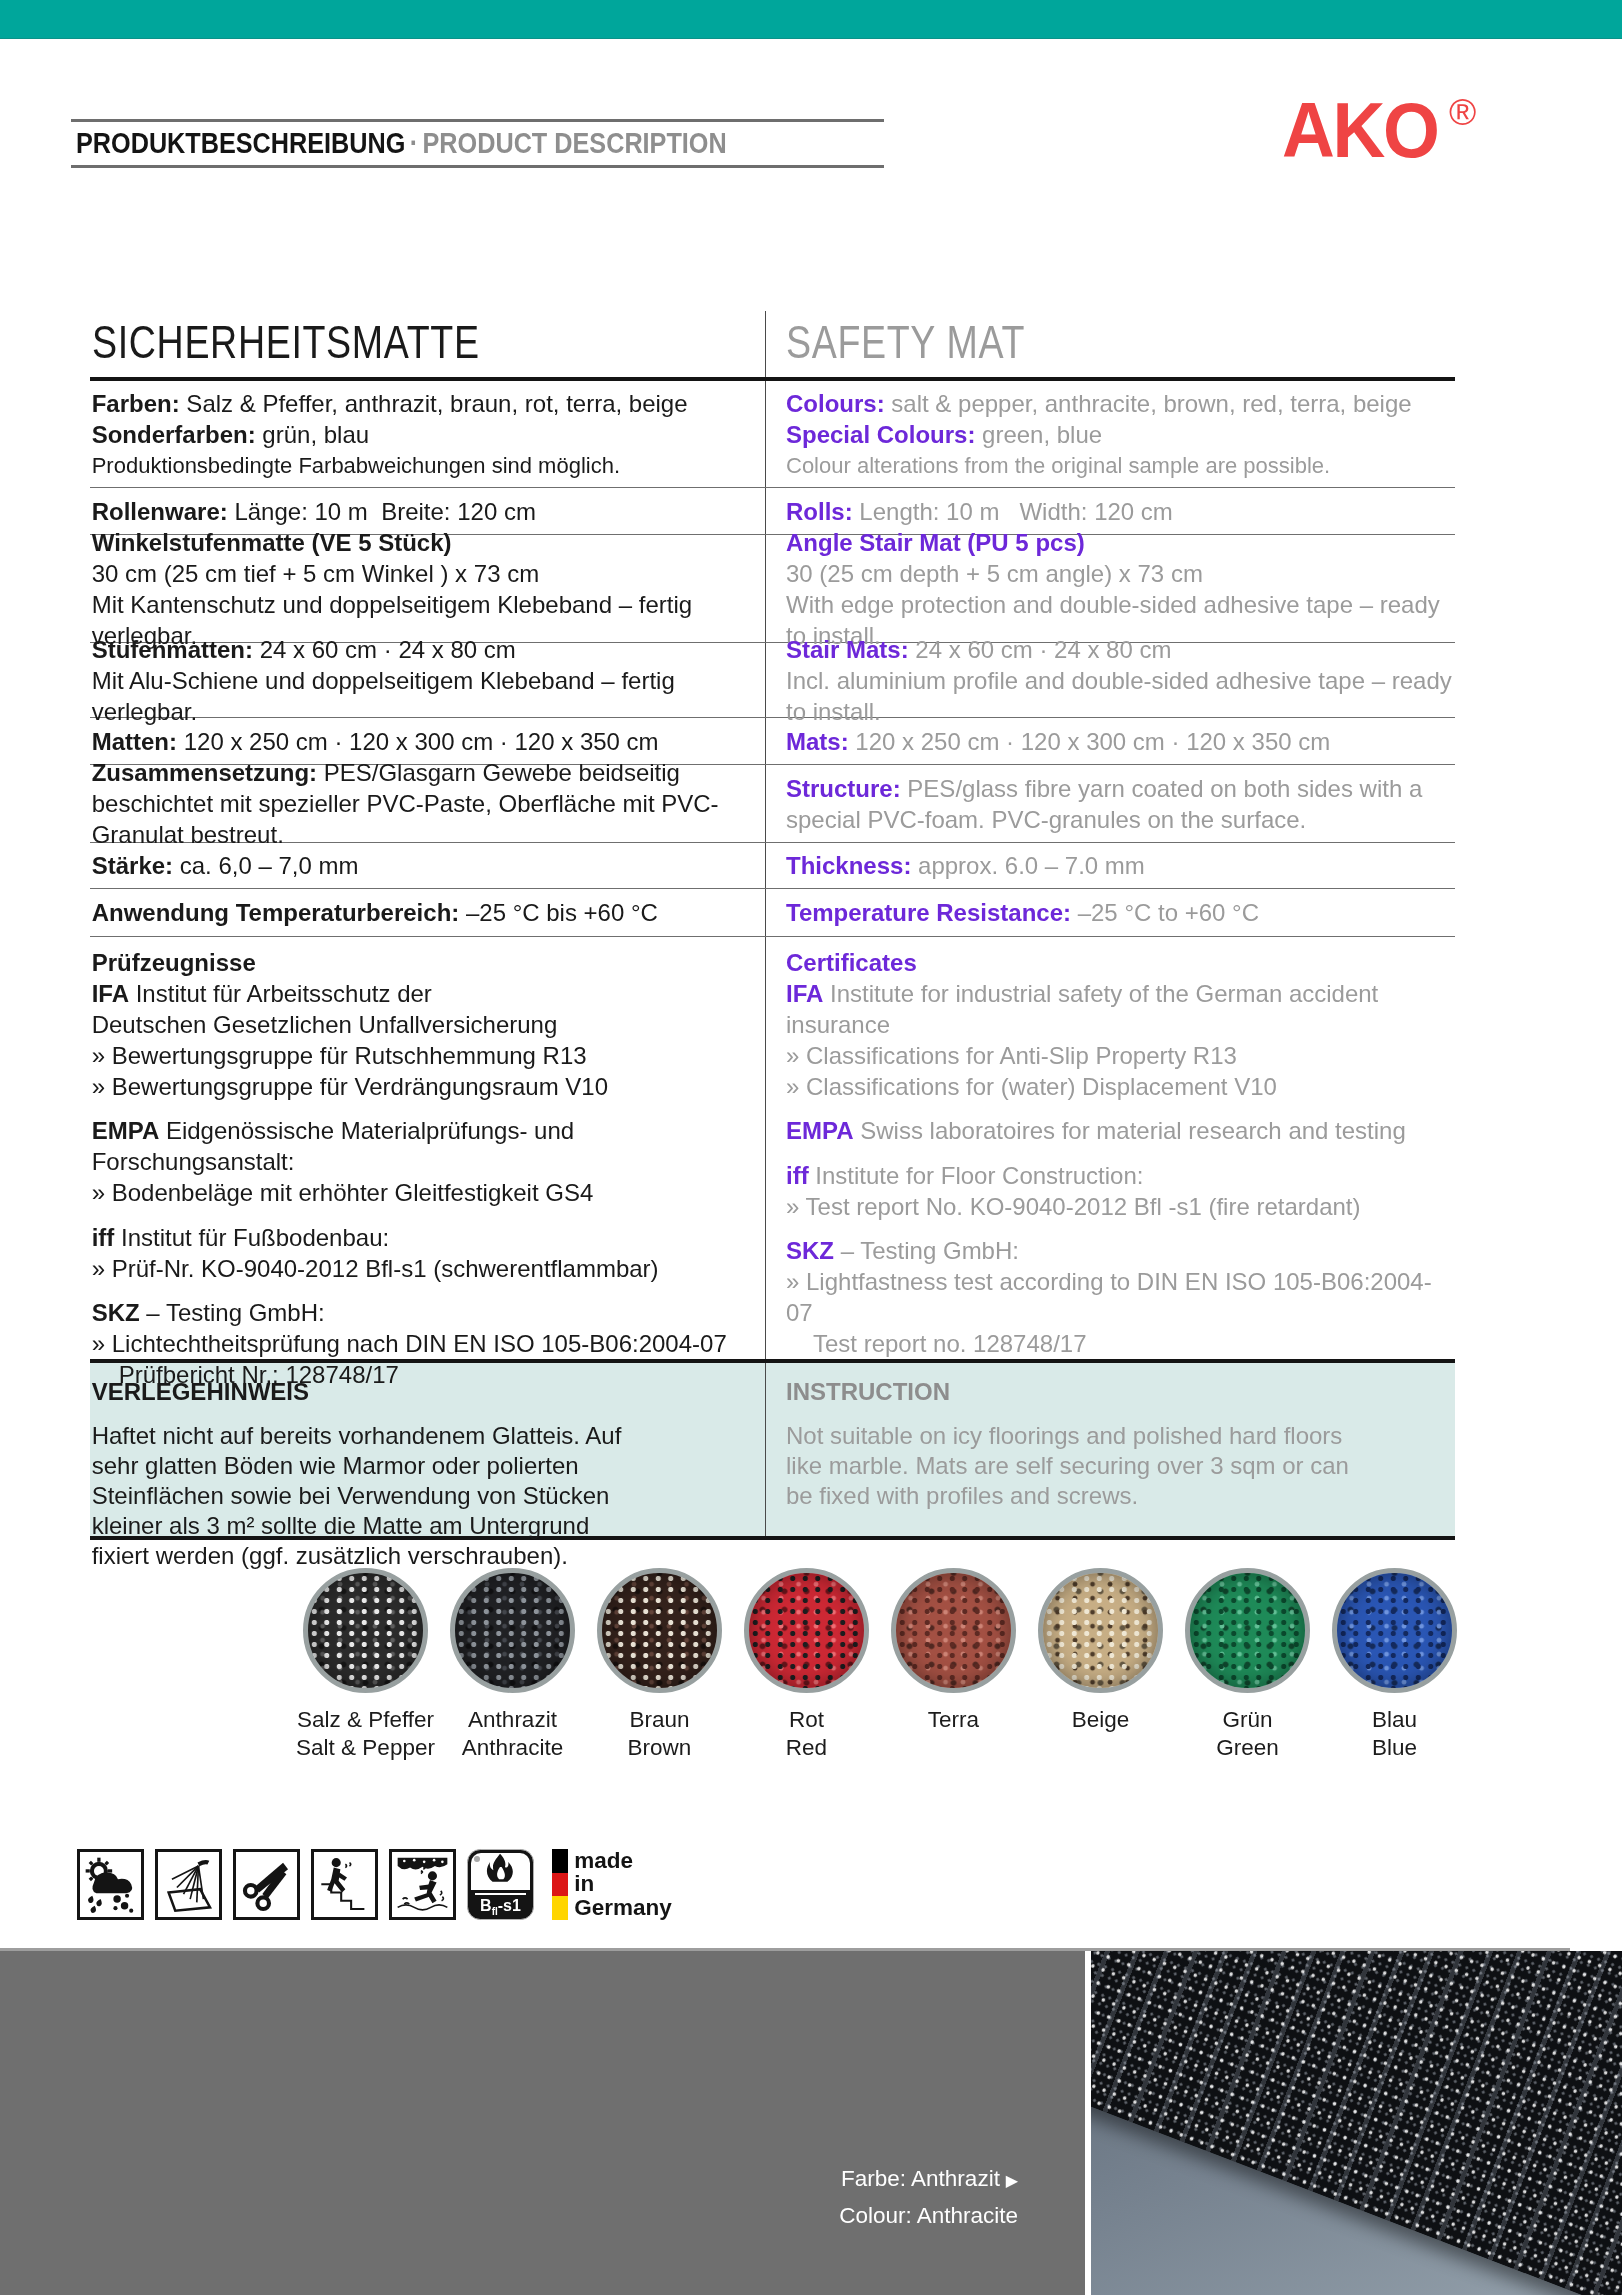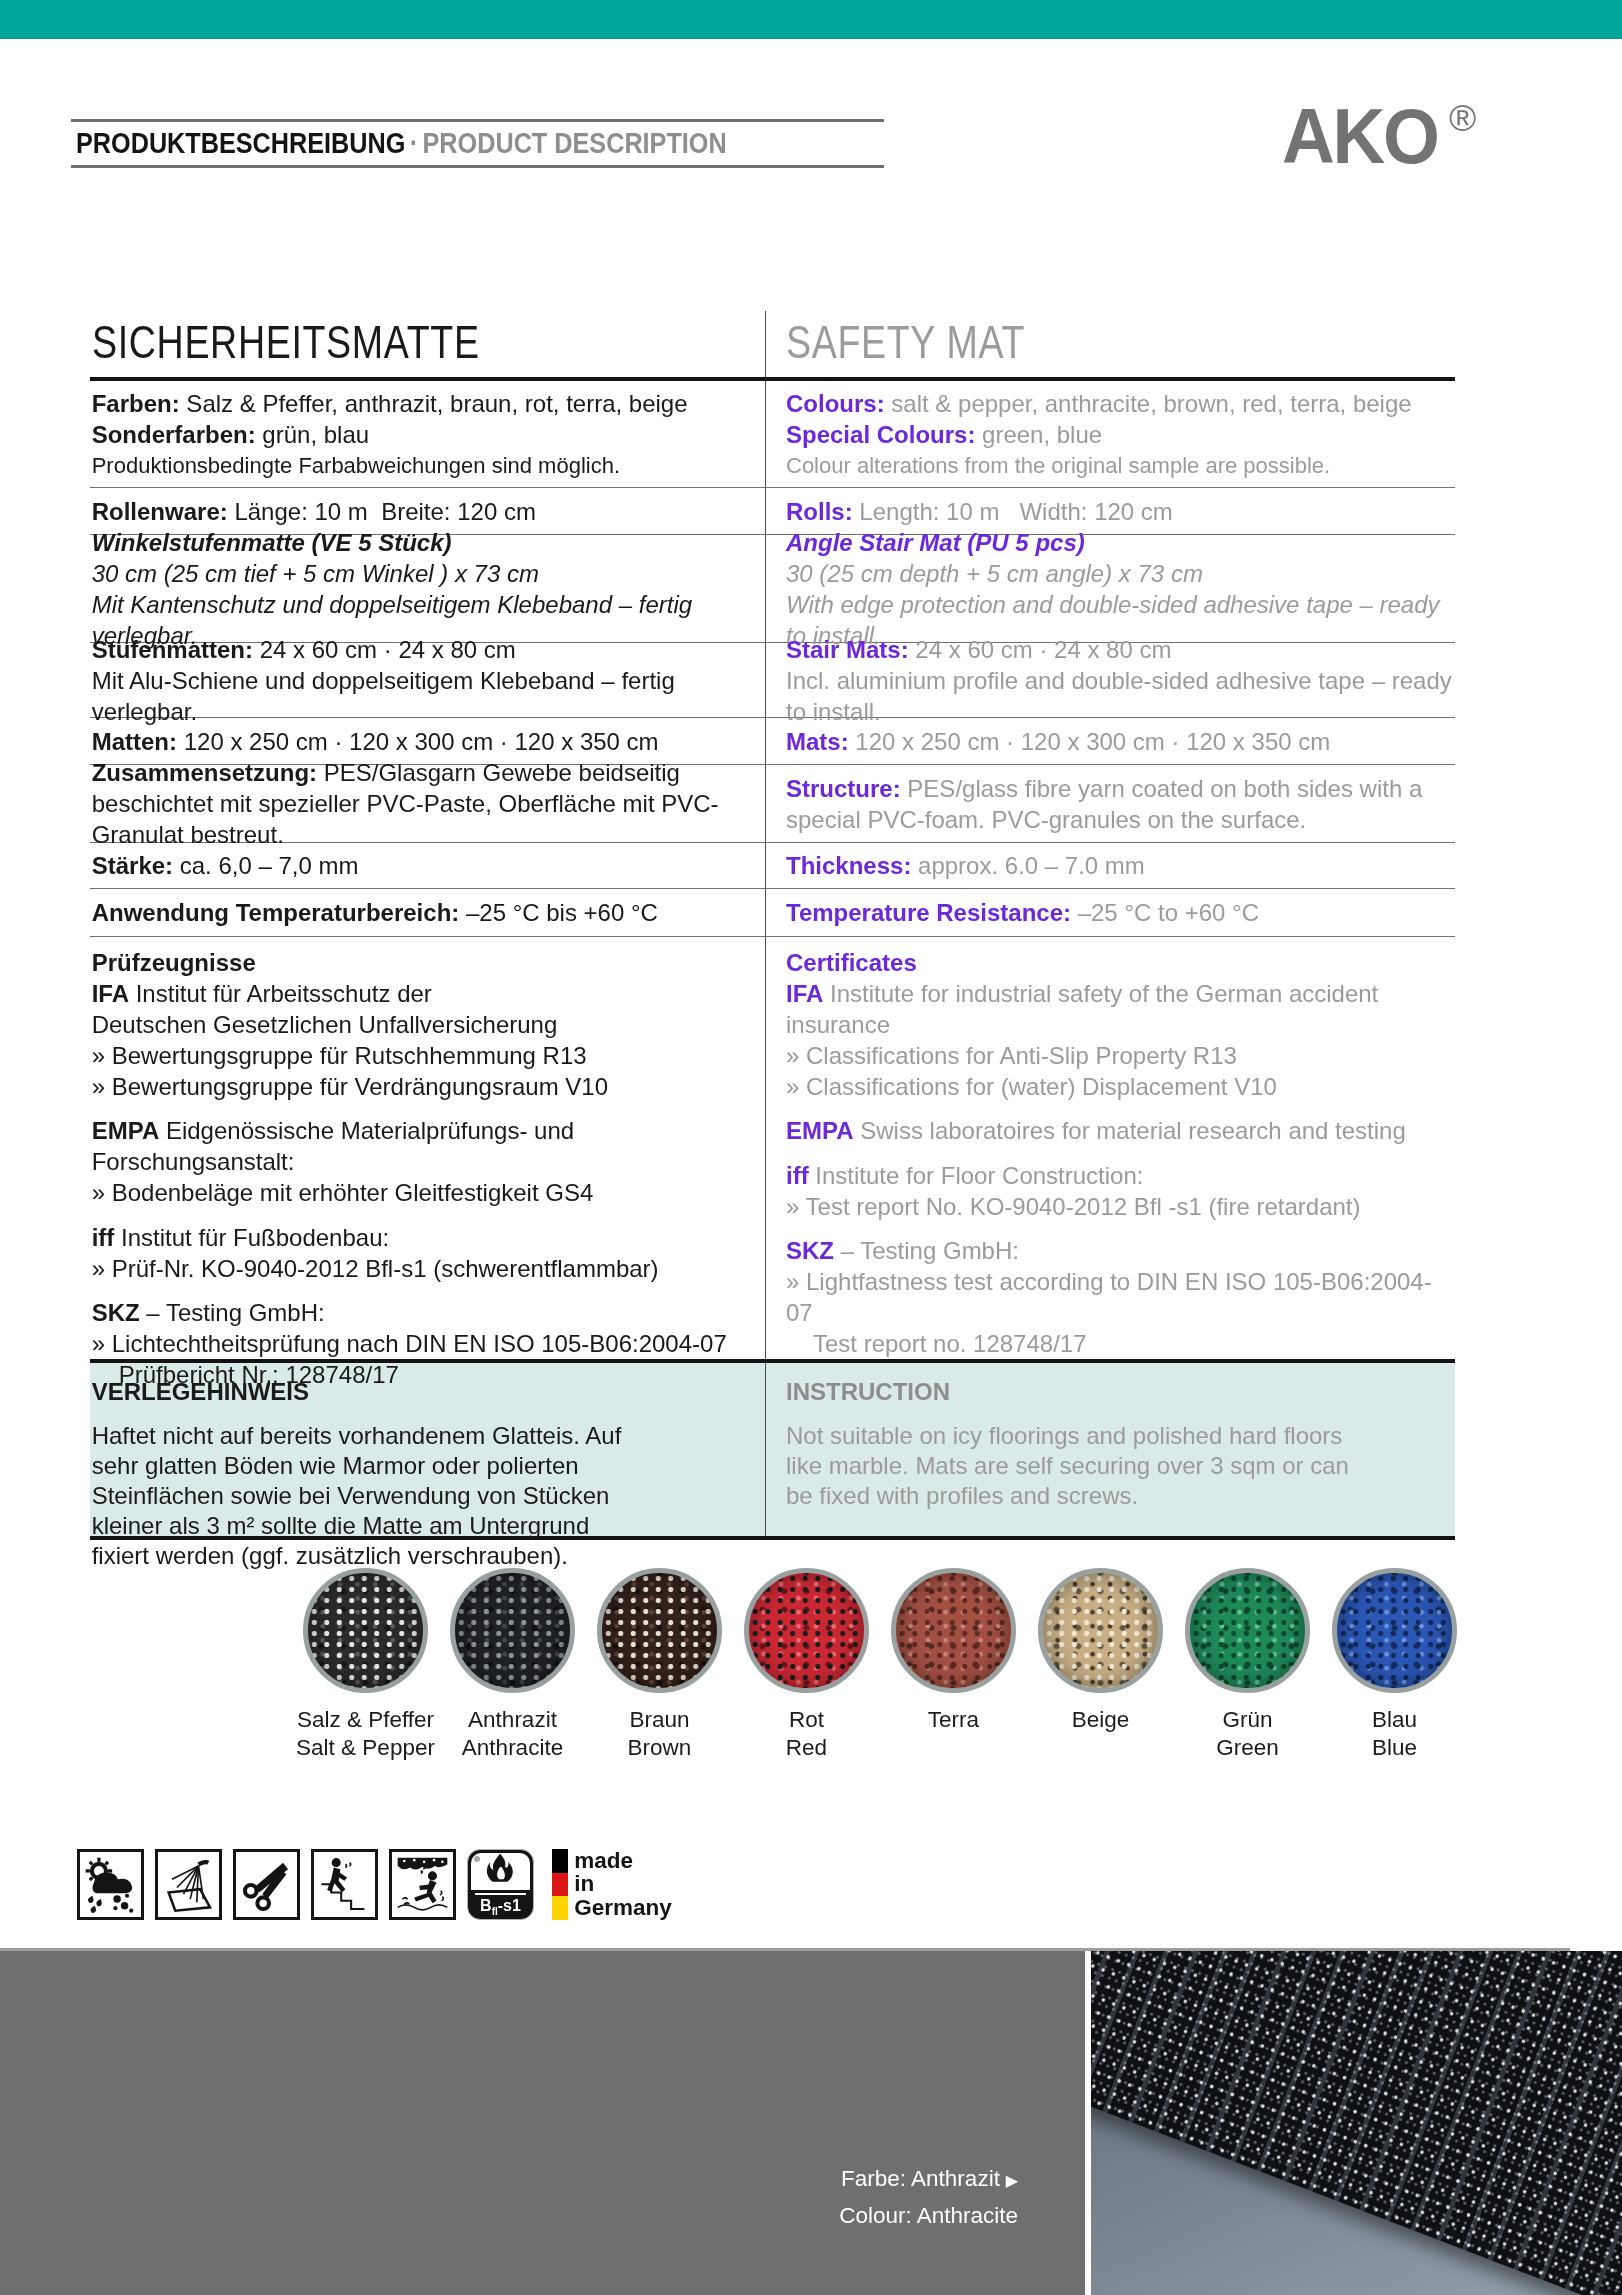--- a/index.html
+++ b/index.html
@@ -15,21 +15,21 @@
     position:absolute; left:71px; top:119px; width:813px;
     border-top:3.3px solid #6e6e6e; border-bottom:3.3px solid #6e6e6e;
     padding:5px 5px; box-sizing:border-box; white-space:nowrap;
   }
   .header-title { display:inline-block; transform:scaleX(0.87); transform-origin:left center;
     font-size:29px; font-weight:bold; letter-spacing:0px; color:#141414; white-space:nowrap; }
   .header-title .sep { color:#8e8e8e; font-weight:bold; padding:0 5px; }
   .header-title .en { color:#8e8e8e; }
 
   
-  .logo { position:absolute; left:1282px; top:98px; color:#737373; }
+  .logo { position:absolute; left:1282px; top:92px; color:#ef4444; }
   .logo .ako { font-size:77px; font-weight:bold; letter-spacing:-2.5px; display:inline-block; transform:scaleX(0.95); transform-origin:left center; line-height:77px; }
   .logo .reg { font-size:37px; vertical-align:32px; margin-left:3.3px; }
 
   
   .tbl { position:absolute; left:90px; top:311px; width:1365px; }
   .t-row { display:flex; border-bottom:1.7px solid #6f6f6f; box-sizing:border-box; }
   .t-row.heavy { border-bottom:4.2px solid #141414; }
   .cell { box-sizing:border-box; display:flex; flex-direction:column; justify-content:center; }
   .cell.de { width:675px; padding:1.7px 33px 1.7px 1.7px; color:#1a1a1a; }
   .cell.en { flex:1; border-left:1.7px solid #4a4a4a; padding:1.7px 0 1.7px 20px; color:#9b9b9b; }
@@ -38,21 +38,21 @@
   .ln b { font-weight:bold; }
   .cell.en .ln b { color:#6d28d9; }
   .ln.small { font-size:22px; }
   .ln.gap { margin-top:13.3px; }
   .ln.indent { padding-left:27px; }
 
   
   .rh-title { height:70px;justify-content:center; } .rh-title .cell { justify-content:flex-end; padding-bottom:8.3px; }
   .rh-farben { height:107px; }
   .rh-rollen { height:47px; }
-  .rh-winkel { height:108px;font-style:italic; }
+  .rh-winkel { height:108px; }
   .rh-stufen { height:75px; }
   .rh-matten { height:47px; }
   .rh-zusammen { height:78px; }
   .rh-staerke { height:46px; }
   .rh-anwendung { height:48px; }
   .rh-certs { height:426px; } .rh-certs .cell { padding-top:10px; }
   .rh-note { height:177px; background:#d9eae8; } .rh-note .cell { padding-top:13.3px; }
 
   .big-title { display:inline-block; transform:scaleX(0.8); transform-origin:left bottom;
     font-size:47px; font-weight:400; letter-spacing:0.8px; color:#1a1a1a; white-space:nowrap; }

